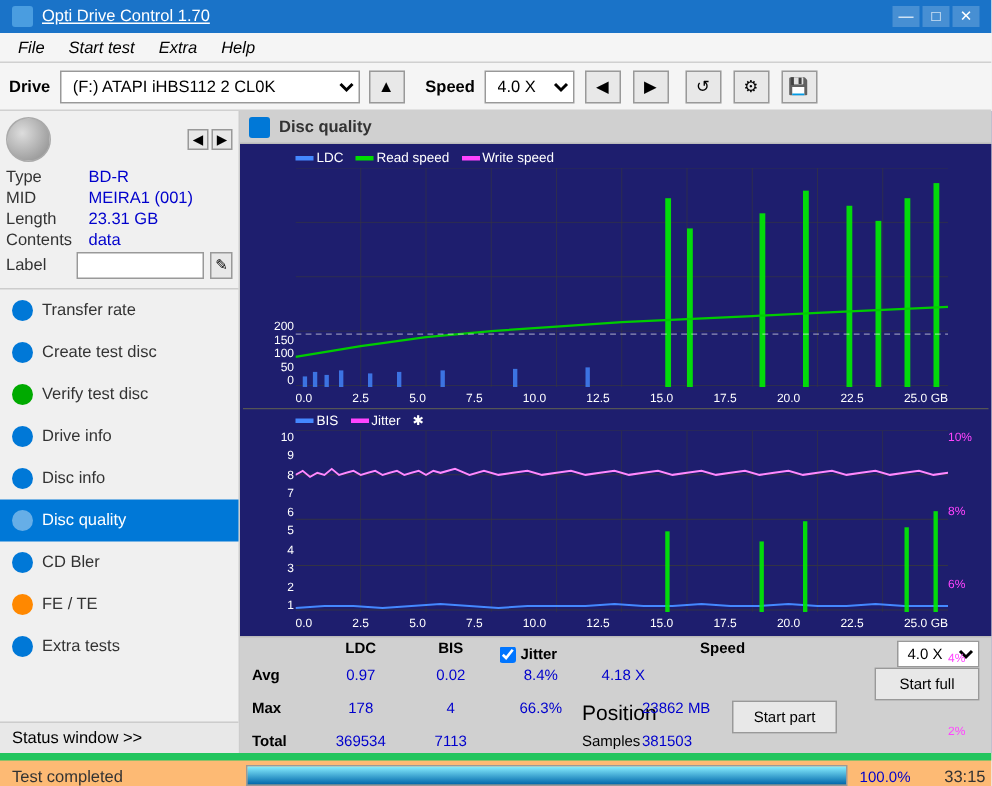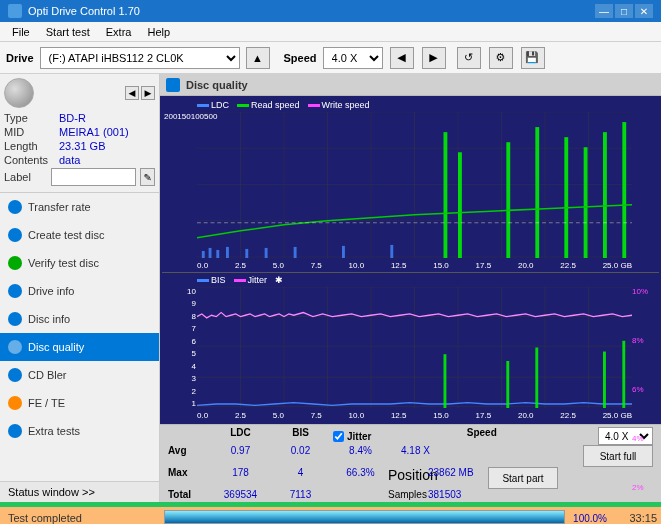--- a/index.html
+++ b/index.html
@@ -1,27 +1,27 @@
 <!DOCTYPE html>
 <html><head>
   <meta charset="utf-8">
   <style>
     * { box-sizing: border-box; margin: 0; padding: 0; }
     body { font-family: 'Segoe UI', Tahoma, Geneva, sans-serif; font-size: 11px; background: #f0f0f0; width: 661px; height: 524px; overflow: hidden; }
     
     
     .title-bar { background: #1a73c8; color: white; height: 22px; display: flex; align-items: center; justify-content: space-between; padding: 0 8px; font-size: 11px; }
-    .title-bar-left { display: flex; align-items: center; gap: 6px; }
+    .title-bar-left { display: flex; align-items: center; gap: 6px; text-decoration: underline; }
     .title-bar-icon { width: 14px; height: 14px; background: #4a9de0; border-radius: 2px; display: inline-block; }
     .title-bar-controls { display: flex; gap: 2px; }
     .title-bar-btn { width: 18px; height: 14px; background: rgba(255,255,255,0.2); border: none; color: white; font-size: 10px; cursor: pointer; display: flex; align-items: center; justify-content: center; }
     
     
     .menu-bar { background: #f5f5f5; height: 20px; display: flex; align-items: center; padding: 0 4px; border-bottom: 1px solid #d0d0d0; }
-    .menu-item { padding: 2px 8px; font-size: 11px; cursor: pointer; color: #000; }
+    .menu-item { padding: 2px 8px; font-size: 11px; cursor: pointer; color: #000; font-style: italic; }
     
     
     .drive-bar { background: #f5f5f5; height: 32px; display: flex; align-items: center; padding: 0 6px; gap: 6px; border-bottom: 1px solid #d0d0d0; }
     .drive-label { font-size: 11px; font-weight: bold; }
     .drive-select { height: 22px; font-size: 11px; border: 1px solid #999; background: white; padding: 0 4px; min-width: 200px; }
     .eject-btn { width: 24px; height: 22px; background: #e8e8e8; border: 1px solid #999; display: flex; align-items: center; justify-content: center; cursor: pointer; }
     .speed-label { font-size: 11px; font-weight: bold; margin-left: 8px; }
     .speed-select { height: 22px; font-size: 11px; border: 1px solid #999; background: white; padding: 0 4px; width: 60px; }
     .speed-btn { width: 24px; height: 22px; background: #e8e8e8; border: 1px solid #999; display: flex; align-items: center; justify-content: center; cursor: pointer; margin: 0 1px; }
     
@@ -214,21 +214,21 @@
           <div style="display:flex;align-items:center;gap:2px;">
             <div style="width:12px;height:3px;background:#00dd00;"></div>
             <span>Read speed</span>
           </div>
           <div style="display:flex;align-items:center;gap:2px;">
             <div style="width:12px;height:3px;background:#ff44ff;"></div>
             <span>Write speed</span>
           </div>
         </div>
 
-        <div style="position:absolute;left:2px;top:14px;bottom:14px;width:32px;display:flex;flex-direction:row;justify-content:space-between;">
+        <div style="position:absolute;left:2px;top:14px;bottom:14px;width:32px;display:flex;flex-direction:column;justify-content:flex-end;">
           <span style="font-size:8px;color:white;text-align:right;display:block;">200</span>
           <span style="font-size:8px;color:white;text-align:right;display:block;">150</span>
           <span style="font-size:8px;color:white;text-align:right;display:block;">100</span>
           <span style="font-size:8px;color:white;text-align:right;display:block;">50</span>
           <span style="font-size:8px;color:white;text-align:right;display:block;">0</span>
         </div>
 
 
         <svg style="position:absolute;left:35px;top:14px;right:27px;bottom:14px;width:calc(100% - 62px);height:calc(100% - 28px);" viewBox="0 0 450 145" preserveAspectRatio="none">
 

